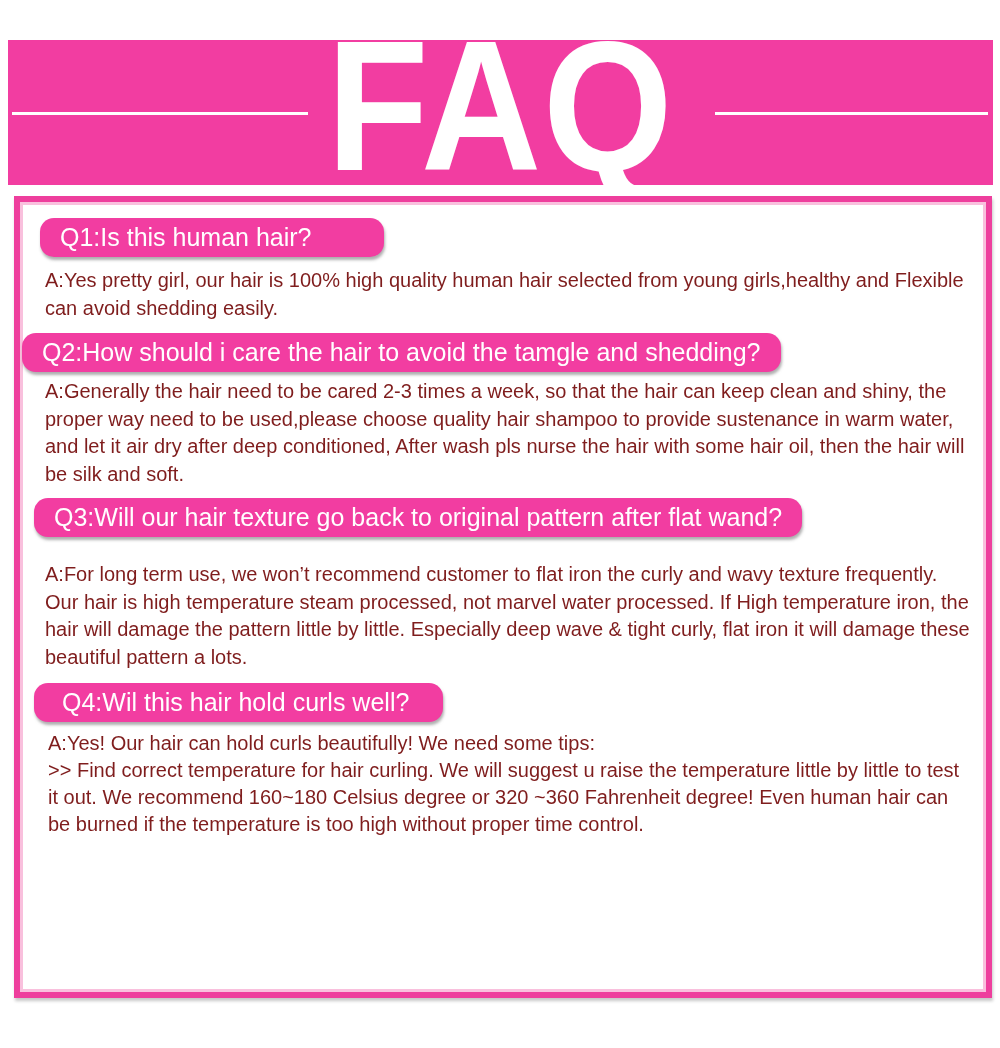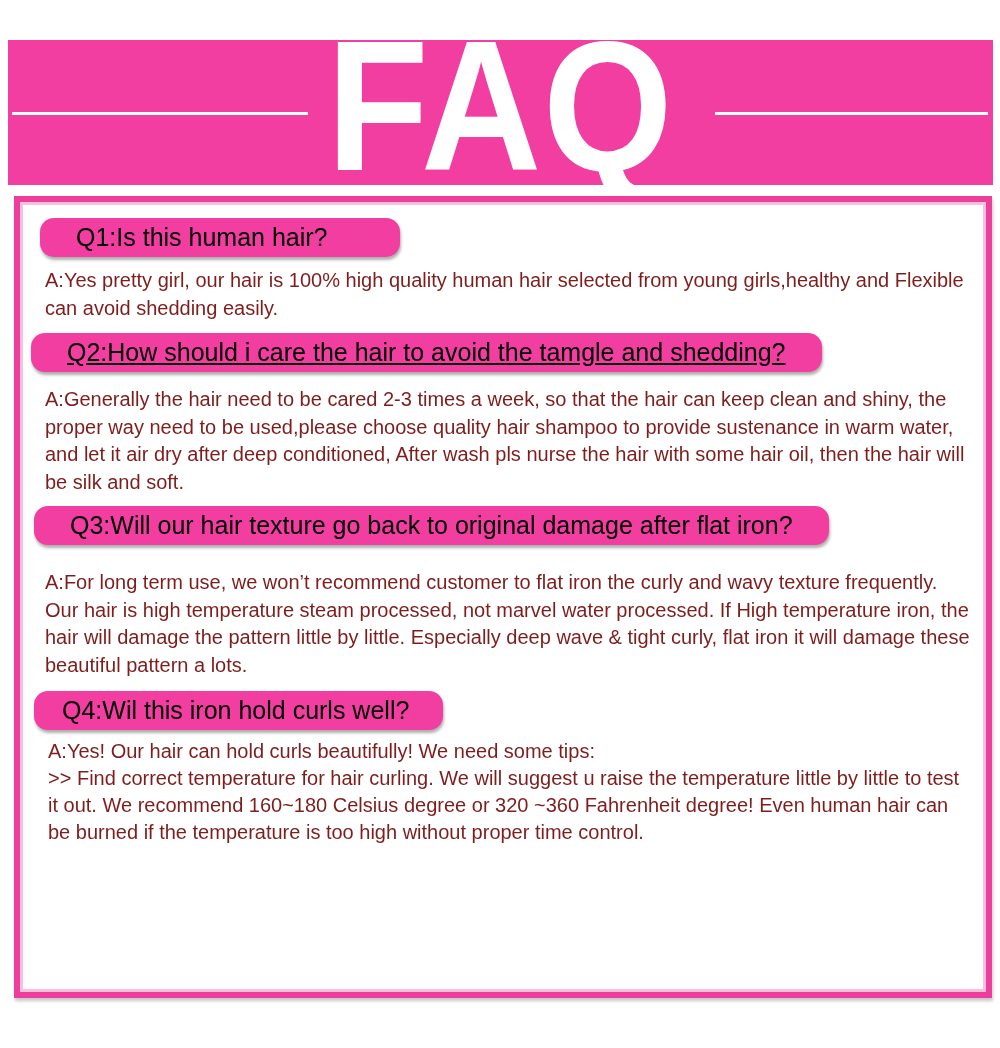--- a/index.html
+++ b/index.html
@@ -60,40 +60,40 @@
     box-sizing: border-box;
     background: #ffffff;
     border: 6px solid #ee3e9d;
     box-shadow: inset 0 0 0 3px #f9c0dd, 1px 3px 3px rgba(0,0,0,0.22);
     overflow: hidden;
   }
 
   .q-badge {
     display: inline-block;
     background: #f23da1;
-    color: #000000;
+    color: #ffffff;
     font-size: 25px;
     line-height: 27px;
-    padding: 6px 36px;
+    padding: 6px 20px;
     border-radius: 14px;
     box-shadow: 1px 3px 3px rgba(110,110,110,0.55);
     white-space: nowrap;
   }
   .answer {
     font-size: 20px;
     line-height: 27.5px;
     color: #7f1d1d;
     margin: 0 18px 0 25px;
   }
 
   .item-q1 .q-badge { margin: 16px 0 0 20px; padding-right: 72px; }
   .item-q1 .answer  { margin-top: 10px; }
 
-  .item-q2 .q-badge { margin: 11px 0 0 11px; text-decoration: underline; }
-  .item-q2 .answer-0 { margin-top: 14px; }
+  .item-q2 .q-badge { margin: 11px 0 0 2px; }
+  .item-q2 .answer-0 { margin-top: 6px; }
   .item-q2 .answer-1 { margin-top: 27px; }
 
   .item-q3 .q-badge { margin: 10px 0 0 14px; }
   .item-q3 .answer  { margin-top: 24px; margin-right: 12px; }
 
   .item-q4 .q-badge { margin: 12px 0 0 14px; padding-left: 28px; padding-right: 34px; }
   .item-q4 .answer  { line-height: 27px; margin-left: 28px; margin-right: 12px; }
   .item-q4 .answer-0 { margin-top: 8px; }
 </style>
 </head>
@@ -118,28 +118,28 @@
 
     <section class="faq-item item-q2">
       <div class="q-badge">
         <span>Q2:How should i care the hair to avoid the tamgle and shedding?</span>
       </div>
       <p class="answer answer-0">A:Generally the hair need to be cared 2-3 times a week, so that the hair can keep clean and shiny, the proper way need to be used,please choose quality hair shampoo to provide sustenance in warm water, and let it air dry after deep conditioned, After wash pls nurse the hair with some hair oil, then the hair will be silk and soft.</p>
     </section>
 
     <section class="faq-item item-q3">
       <div class="q-badge">
-        <span>Q3:Will our hair texture go back to original damage after flat iron?</span>
+        <span>Q3:Will our hair texture go back to original pattern after flat wand?</span>
       </div>
       <p class="answer answer-0">A:For long term use, we won’t recommend customer to flat iron the curly and wavy texture frequently. Our hair is high temperature steam processed, not marvel water processed. If High temperature iron, the hair will damage the pattern little by little. Especially deep wave &amp; tight curly, flat iron it will damage these beautiful pattern a lots.</p>
     </section>
 
     <section class="faq-item item-q4">
       <div class="q-badge">
-        <span>Q4:Wil this iron hold curls well?</span>
+        <span>Q4:Wil this hair hold curls well?</span>
       </div>
       <p class="answer answer-0">A:Yes! Our hair can hold curls beautifully! We need some tips:</p>
       <p class="answer answer-1">&gt;&gt; Find correct temperature for hair curling. We will suggest u raise the temperature little by little to test it out. We recommend 160~180 Celsius degree or 320 ~360 Fahrenheit degree! Even human hair can be burned if the temperature is too high without proper time control.</p>
     </section>
 
   </main>
 
 </div>
 
 </body></html>

